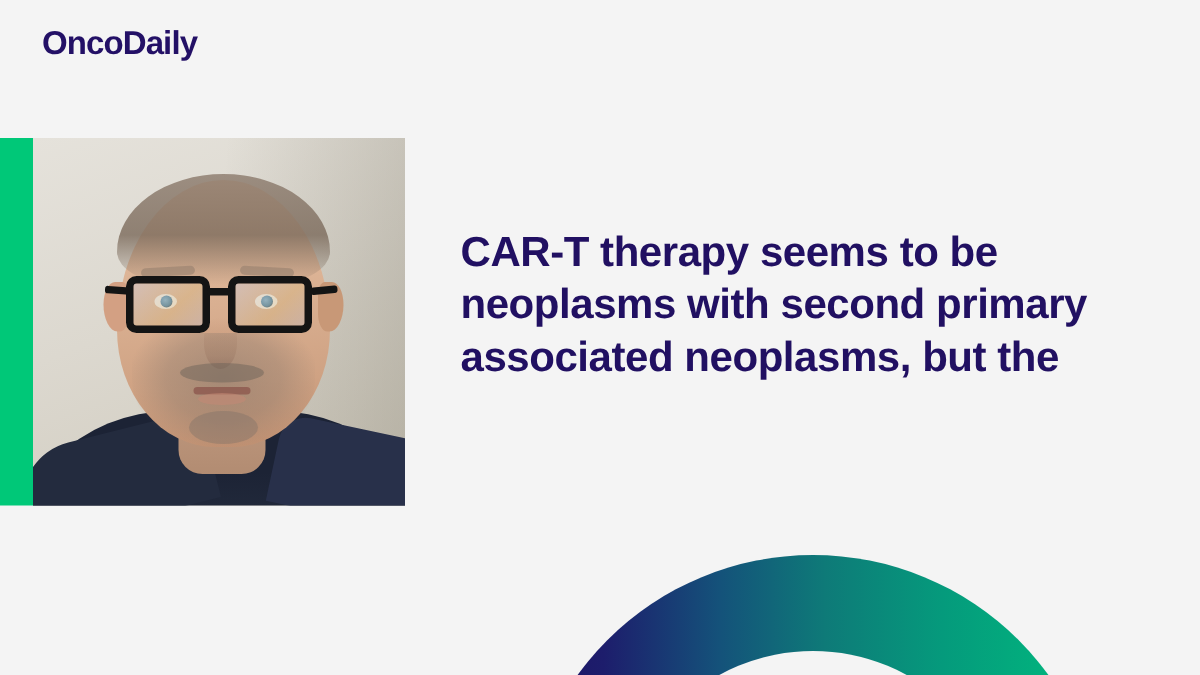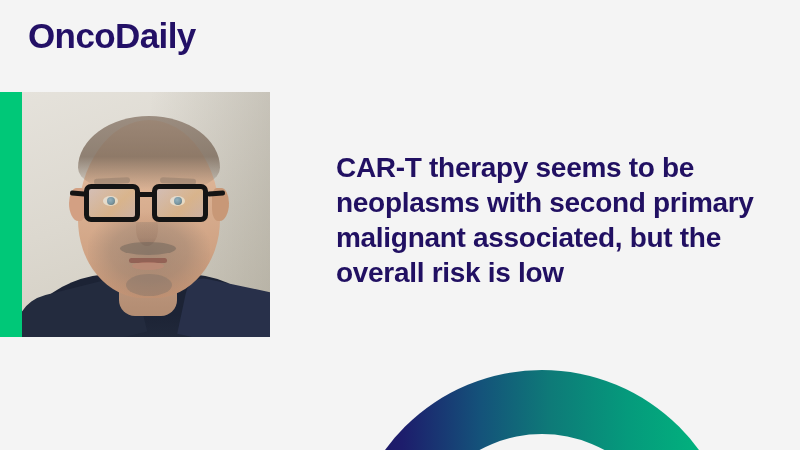--- a/index.html
+++ b/index.html
@@ -21,21 +21,21 @@
     height: 450px;
     background: #f4f4f4;
     overflow: hidden;
   }
 
   
   .brand {
     position: absolute;
     left: 28px;
     top: 18px;
-    font-size: 35px;
+    font-size: 22px;
     font-weight: bold;
     letter-spacing: -0.6px;
     color: #231066;
     line-height: 1;
     white-space: nowrap;
   }
 
   
   .accent-bar {
     position: absolute;
@@ -256,21 +256,20 @@
   .headline {
     position: absolute;
     left: 307px;
     top: 150px;
     width: 450px;
     font-size: 28px;
     font-weight: bold;
     line-height: 35px;
     letter-spacing: -0.3px;
     color: #211062;
-    margin-left: 29px;
   }
   .headline .hl-line { display: block; white-space: nowrap; }
 
   
   .arc {
     position: absolute;
     left: 348px;
     top: 368px;
     width: 388px;
     height: 82px;
@@ -321,22 +320,21 @@
     <div class="glasses-temple-l"></div>
     <div class="glasses-temple-r"></div>
     <div class="glasses-frame-l"></div>
     <div class="glasses-frame-r"></div>
     <div class="glasses-bridge"></div>
   </div>
 
   <div class="headline">
     <span class="hl-line">CAR-T therapy seems to be</span>
     <span class="hl-line">neoplasms with second primary</span>
-    <span class="hl-line">malignant associated, but the</span>
-    <span class="hl-line">overall risk is low</span>
+    <span class="hl-line">associated neoplasms, but the</span>
   </div>
 
   <div class="arc">
     <svg width="388" height="82" viewBox="0 0 388 82" xmlns="http://www.w3.org/2000/svg">
       <defs>
         <linearGradient id="arcGrad" x1="0" y1="0" x2="1" y2="0">
           <stop offset="0%" stop-color="#1e1263"></stop>
           <stop offset="14%" stop-color="#1d1d6c"></stop>
           <stop offset="34%" stop-color="#14527a"></stop>
           <stop offset="52%" stop-color="#0e7a78"></stop>

